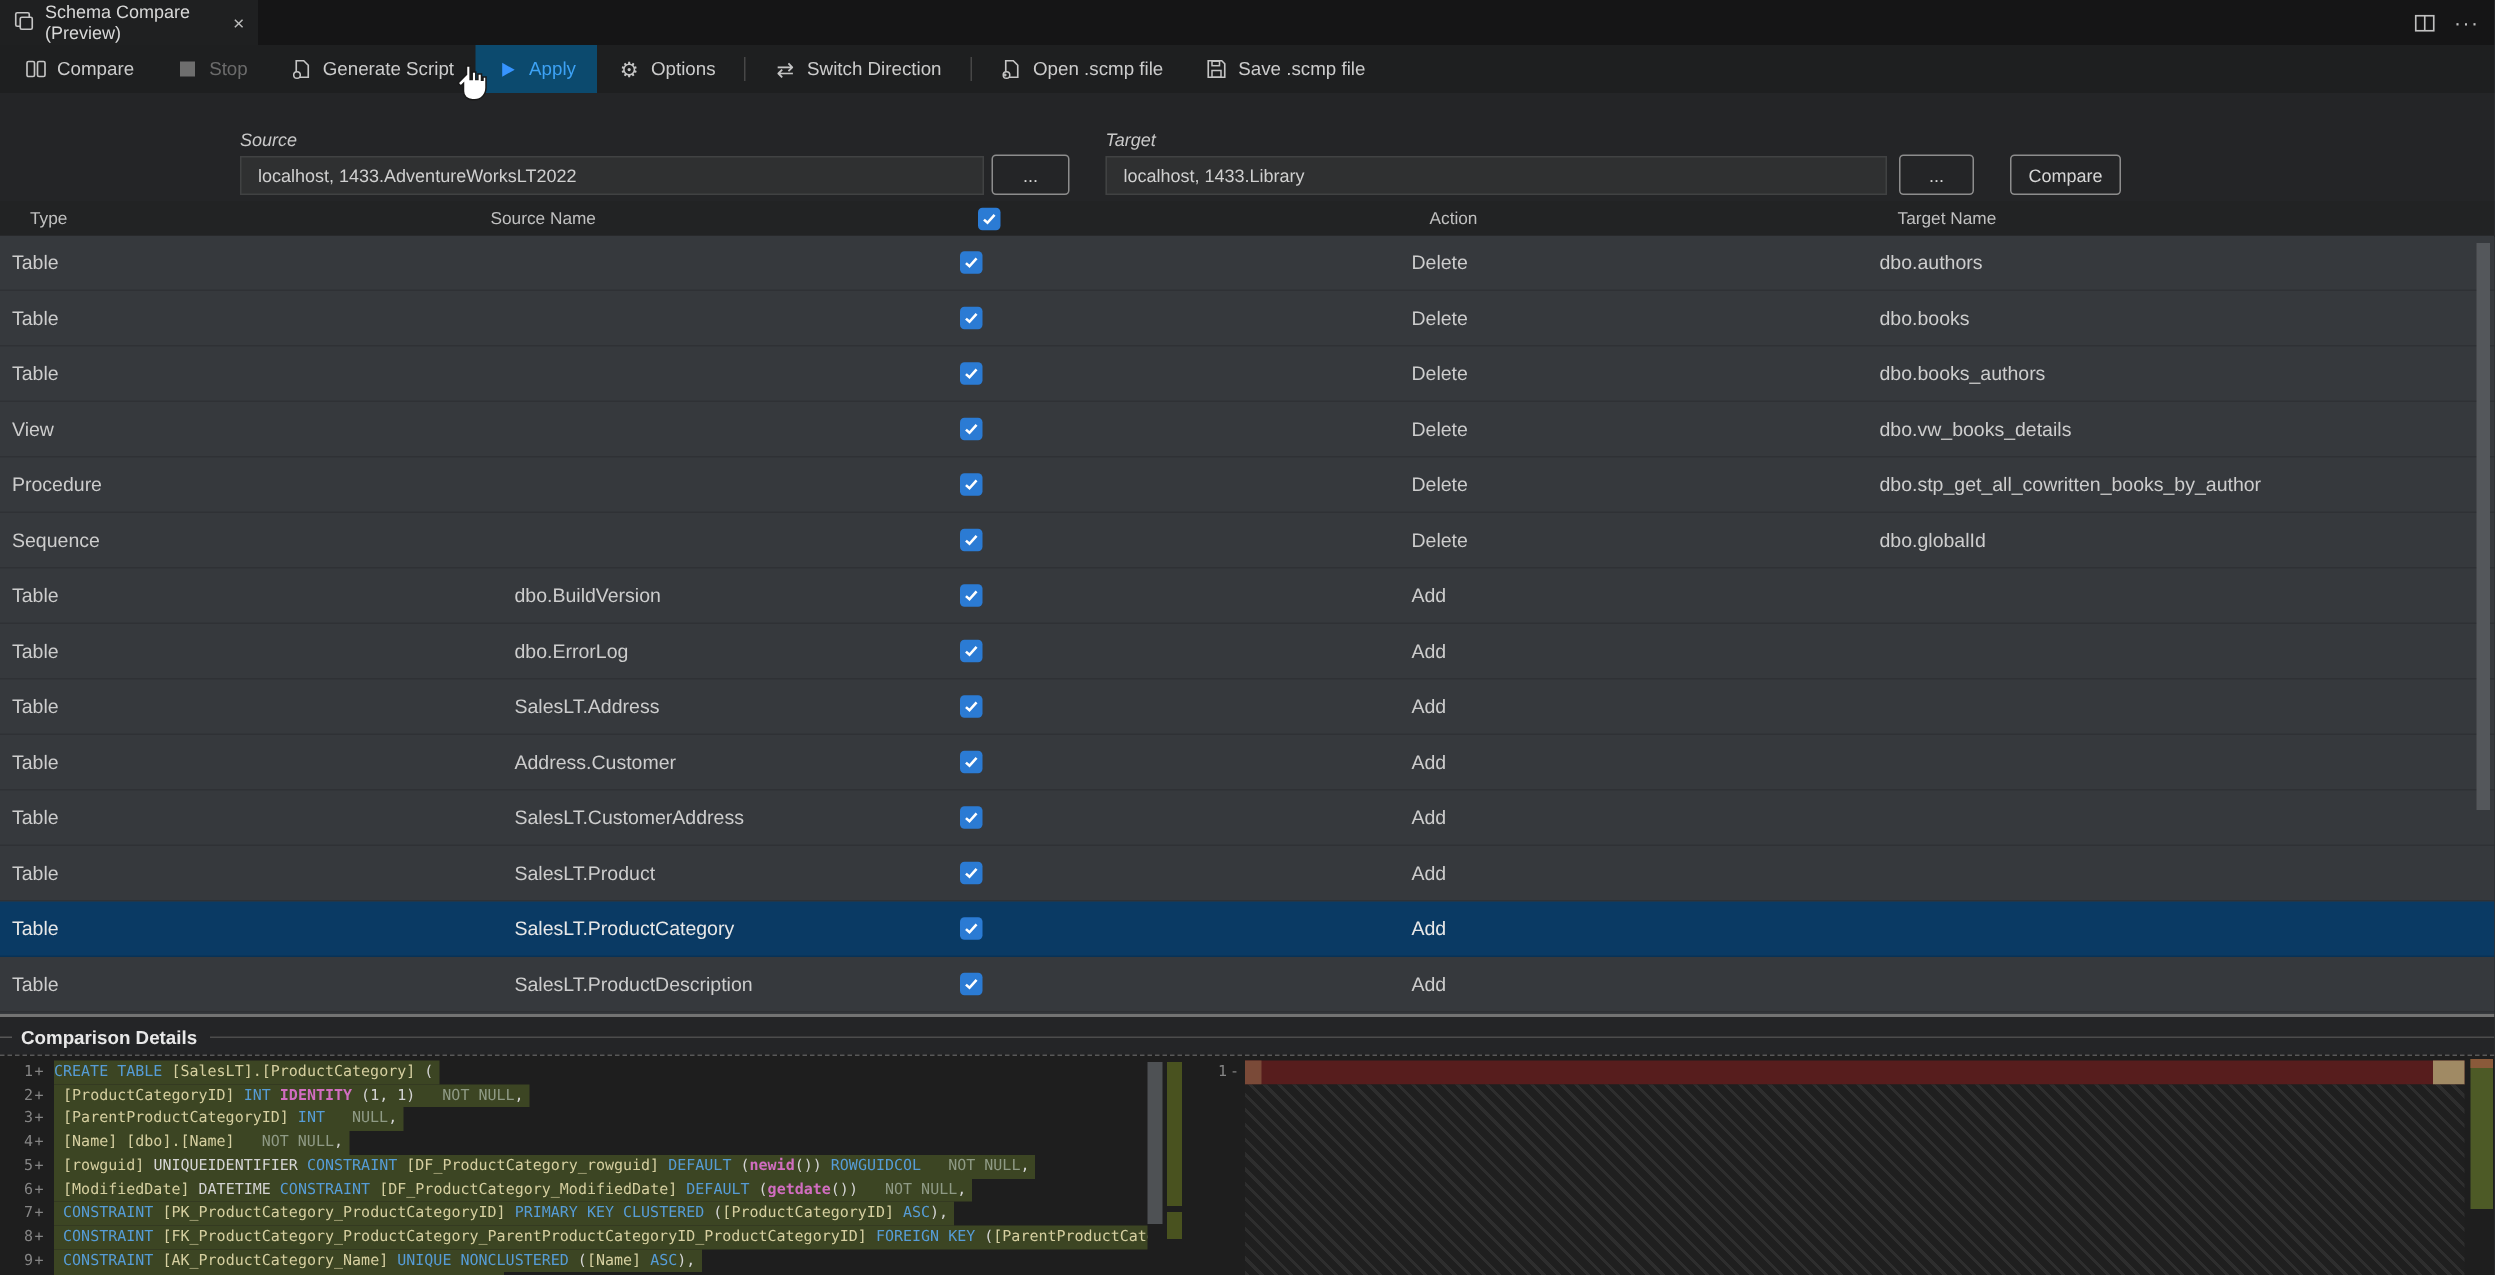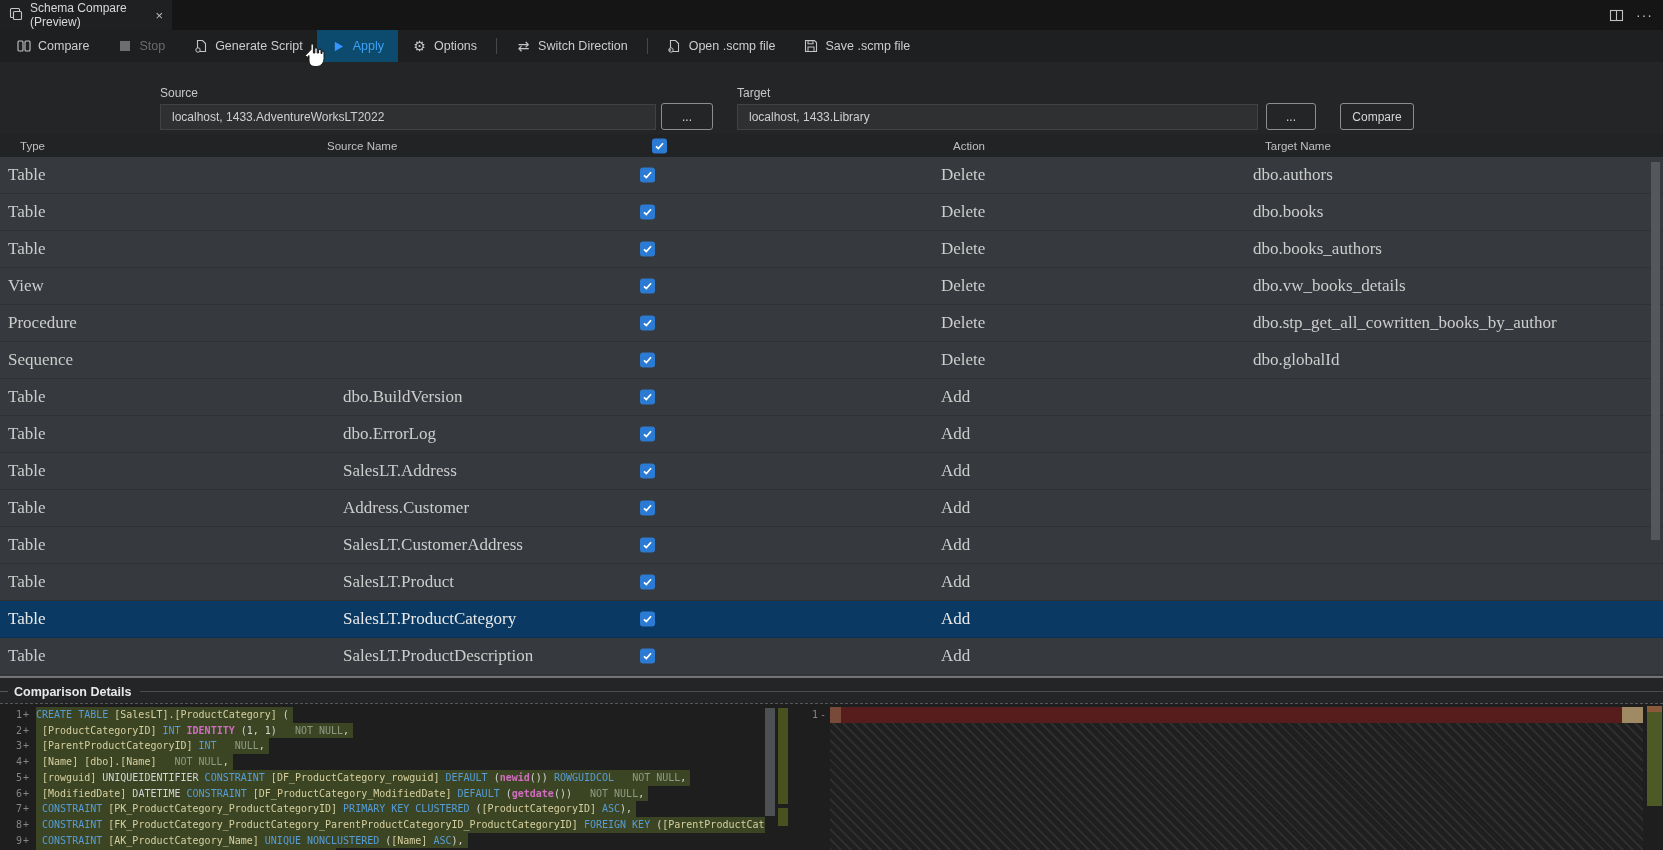--- a/index.html
+++ b/index.html
@@ -23,34 +23,34 @@
   
   .toolbar{position:absolute;top:30px;left:0;right:0;height:32px;background:#1e1f20;
            display:flex;align-items:center;font-size:12.5px;color:#cccccc;padding-left:2px;}
   .tb-item{display:flex;align-items:center;gap:7px;padding:0 14px;height:32px;cursor:pointer;white-space:nowrap;}
   .tb-item .tb-icon{display:flex;align-items:center;justify-content:center;width:15px;height:15px;color:#c5c5c5;font-size:14px;line-height:14px;}
   .tb-item.disabled{color:#6b6b6b;cursor:default;text-align:right;}
   .tb-item.accent{color:#3da2f5;background:#0c4a6e;}
   .tb-sep{width:1px;height:16px;background:#474747;margin:0 5px;}
 
   
-  .field-label{position:absolute;font-size:12px;color:#c8c8c8;}
+  .field-label{position:absolute;font-size:12px;color:#c8c8c8;font-style:italic;}
   .cinput{position:absolute;height:26px;background:#2f3031;border:1px solid #414243;
           box-sizing:border-box;color:#cfcfcf;font-size:12px;padding:0 11px;outline:none;
           font-family:"Liberation Sans",sans-serif;}
   .cbtn{position:absolute;height:27px;background:transparent;border:1px solid #8d8d8d;border-radius:3px;
         color:#d6d6d6;font-size:12px;cursor:pointer;font-family:"Liberation Sans",sans-serif;}
 
   
   .grid-header{position:absolute;top:134px;left:0;right:0;height:23px;background:#222324;
                border-bottom:1px solid #121212;font-size:11.5px;color:#c0c0c0;}
   .hcell{position:absolute;top:50%;transform:translateY(-50%);margin-left:12px;}
   .grid-rows{position:absolute;top:157px;left:0;right:0;height:519px;background:#36393d;}
   .row{position:relative;height:37px;border-bottom:1px solid rgba(0,0,0,0.13);box-sizing:border-box;
-       font-size:17px;color:#cdcdcd;cursor:pointer;font-family:Liberation Serif, serif;}
+       font-size:13px;color:#cdcdcd;cursor:pointer;}
   .row.selected{background:#0a3a64;color:#e8e8e8;}
   .cell{position:absolute;top:50%;transform:translateY(-50%);white-space:nowrap;}
   .c-type{left:8px;}  .c-source{left:315px;margin-left:28px;} .c-check{left:640px;} .c-action{left:941px;} .c-target{left:1253px;}
   .checkbox{width:15px;height:15px;background:#2b7bd4;border-radius:3px;display:flex;align-items:center;justify-content:center;cursor:pointer;}
   .v-scroll{position:absolute;right:3px;top:5px;width:9px;height:378px;background:#54575b;}
 
   
   .details-band{position:absolute;top:676px;left:0;right:0;height:27px;background:#242527;border-top:2px solid #737373;}
   .details-title{position:absolute;left:14px;top:50%;transform:translateY(-50%);font-weight:bold;font-size:12.5px;color:#e8e8e8;white-space:nowrap;}
   .rule-l{position:absolute;left:0;top:13px;width:8px;height:1px;background:#565656;}

